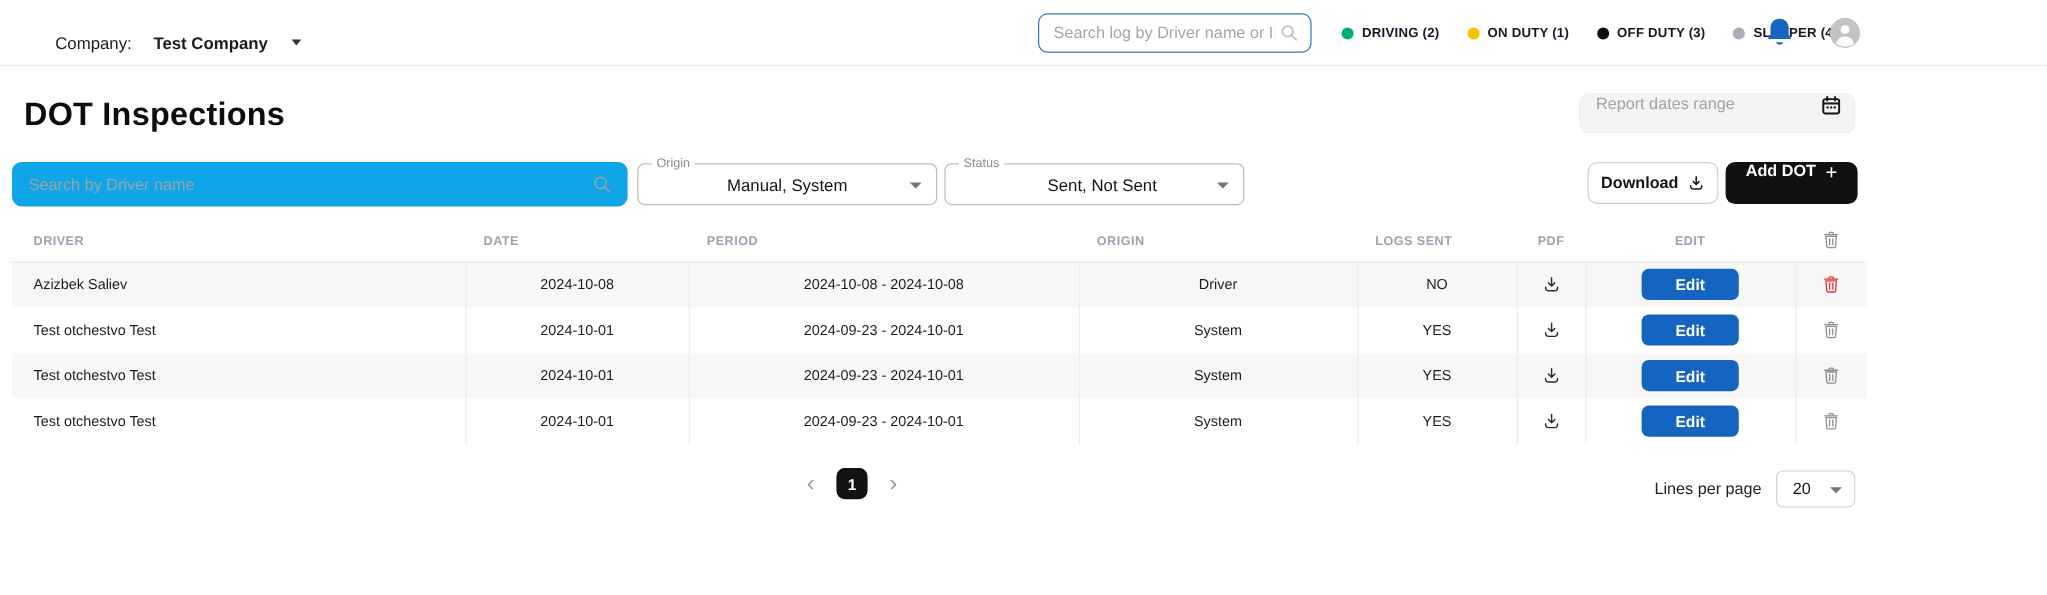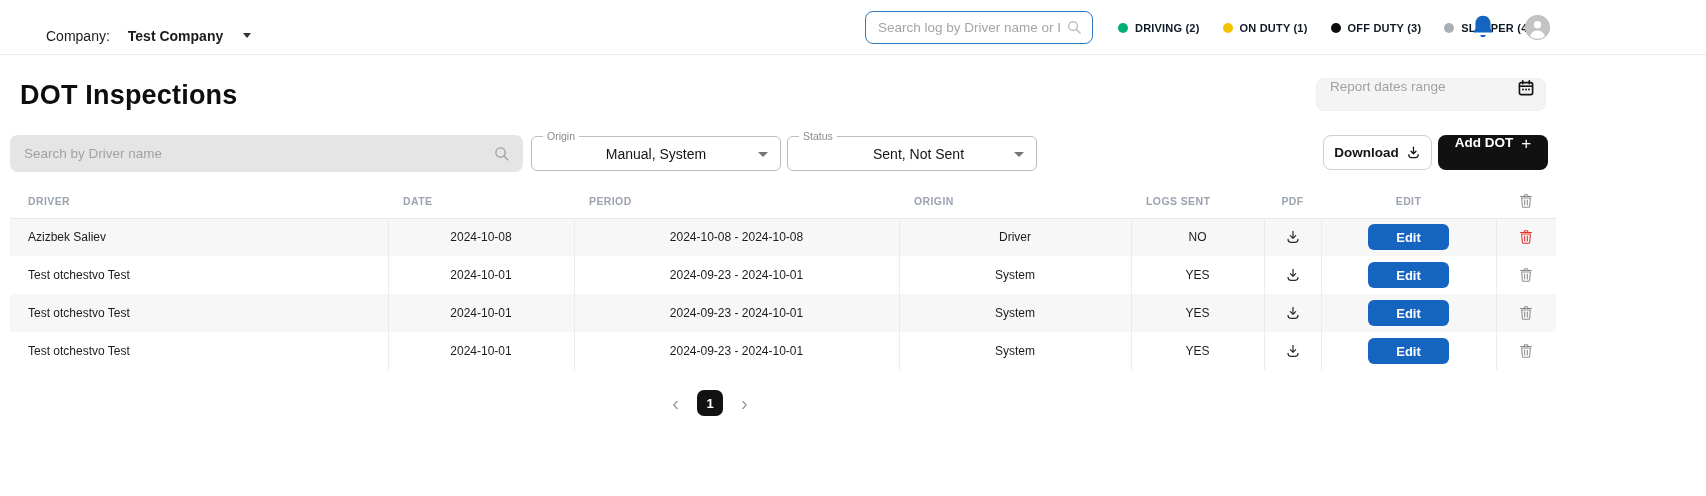--- a/index.html
+++ b/index.html
@@ -23,21 +23,21 @@
   .avatar { position:absolute; left:1525px; top:15px; width:25px; height:25px; border-radius:50%; background:#c3c3c3; overflow:hidden; cursor:pointer; }
 
   
   .page-title { position:absolute; left:20px; top:80px; font-size:27px; font-weight:700; color:#0d0d0d; letter-spacing:.2px; }
   .date-range { position:absolute; left:1316px; top:78px; width:230px; height:33px; background:#f4f4f4; border:1px solid #eeeeee; border-radius:8px; display:flex; align-items:flex-start; }
   .date-range input { flex:1; border:none; outline:none; background:transparent; padding:0 4px 0 13px; font-size:13.5px; font-family:inherit; color:#333; }
   .date-range input::placeholder { color:#a2a2a2; }
   .date-range .cal { width:18px; height:18px; margin-right:10px; color:#161616; flex:none; }
 
   
-  .drv-search { position:absolute; left:10px; top:135px; width:513px; height:37px; background:#e5e5e5; border-radius:8px; display:flex; align-items:center; }
+  .drv-search { position:absolute; left:10px; top:135px; width:513px; height:37px; background:#0ea5e9; border-radius:8px; display:flex; align-items:center; }
   .drv-search input { flex:1; border:none; outline:none; background:transparent; padding:0 4px 0 14px; font-size:13.5px; font-family:inherit; color:#333; }
   .drv-search input::placeholder { color:#a2a2a2; }
   .drv-search .mag { width:18px; height:18px; margin-right:12px; color:#9aa0a6; flex:none; }
   .sel { position:absolute; top:136px; height:35px; border:1px solid #bdbdbd; border-radius:6px; background:#fff; display:flex; align-items:center; justify-content:center; cursor:pointer; }
   .sel-label { position:absolute; top:-7px; left:11px; background:#fff; padding:0 4px; font-size:10.5px; color:#8a8a8a; line-height:12px; }
   .sel-value { font-size:14px; color:#141414; }
   .sel-caret { position:absolute; right:12px; top:15px; width:0; height:0; border-left:5px solid transparent; border-right:5px solid transparent; border-top:5px solid #757575; }
   .sel-origin { left:531px; width:250px; }
   .sel-status { left:787px; width:250px;padding-left:13px; }
   .btn-download { position:absolute; left:1323px; top:135px; width:109px; height:35px; background:#fff; border:1px solid #cfcfcf; border-radius:8px; display:flex; align-items:center; justify-content:center; gap:7px; font-size:13.5px; font-weight:600; color:#141414; cursor:pointer; }
@@ -302,14 +302,21 @@
       </tr>
     </tbody>
   </table>
 
   <div class="pagination">
     <button class="pg-chev">‹</button>
     <button class="pg-current">1</button>
     <button class="pg-chev">›</button>
   </div>
 
+  <div class="lines-per-page">
+    <span class="lpp-label">Lines per page</span>
+    <div class="lpp-select">
+      <span class="val">20</span>
+      <span class="sel-caret"></span>
+    </div>
+  </div>
 
 </div>
 
 </body></html>

